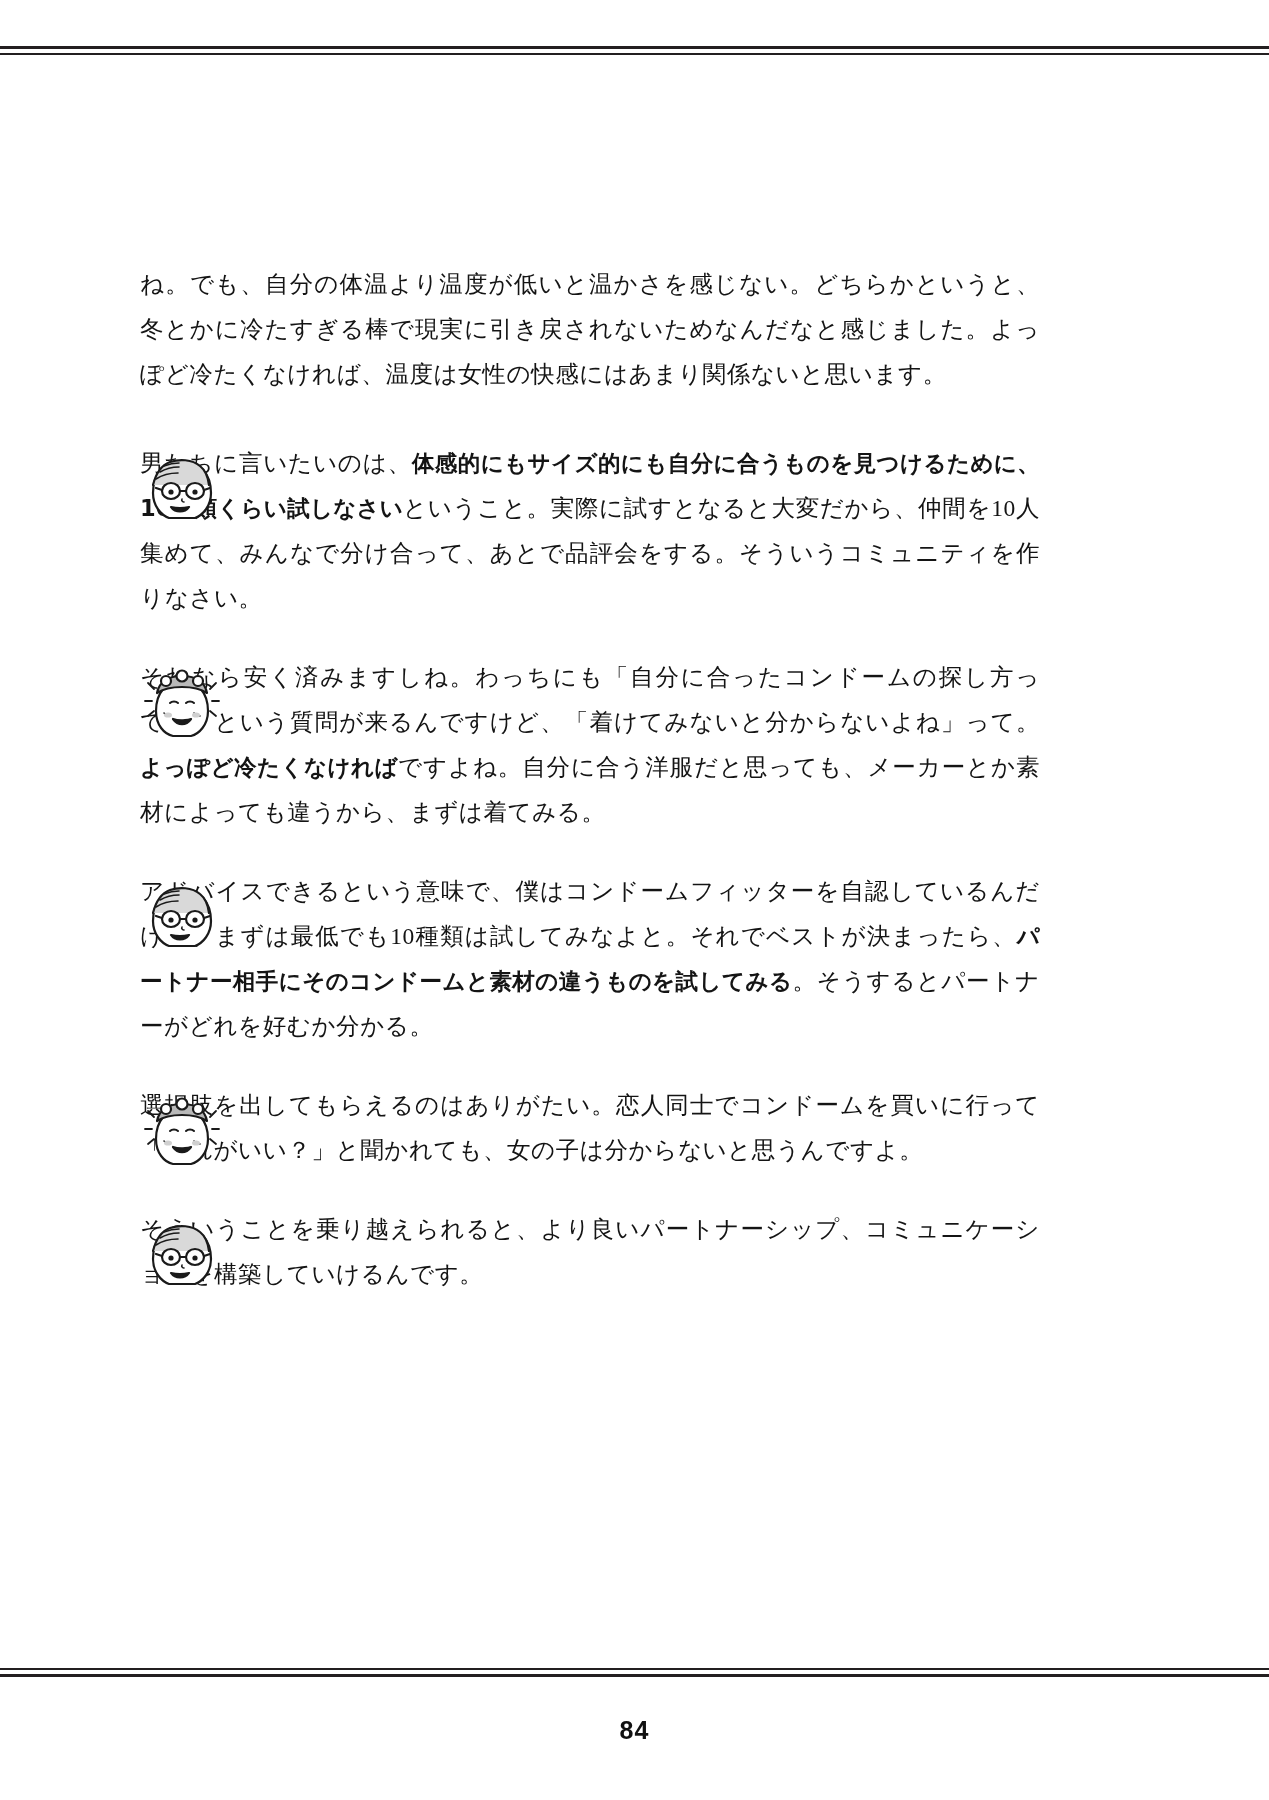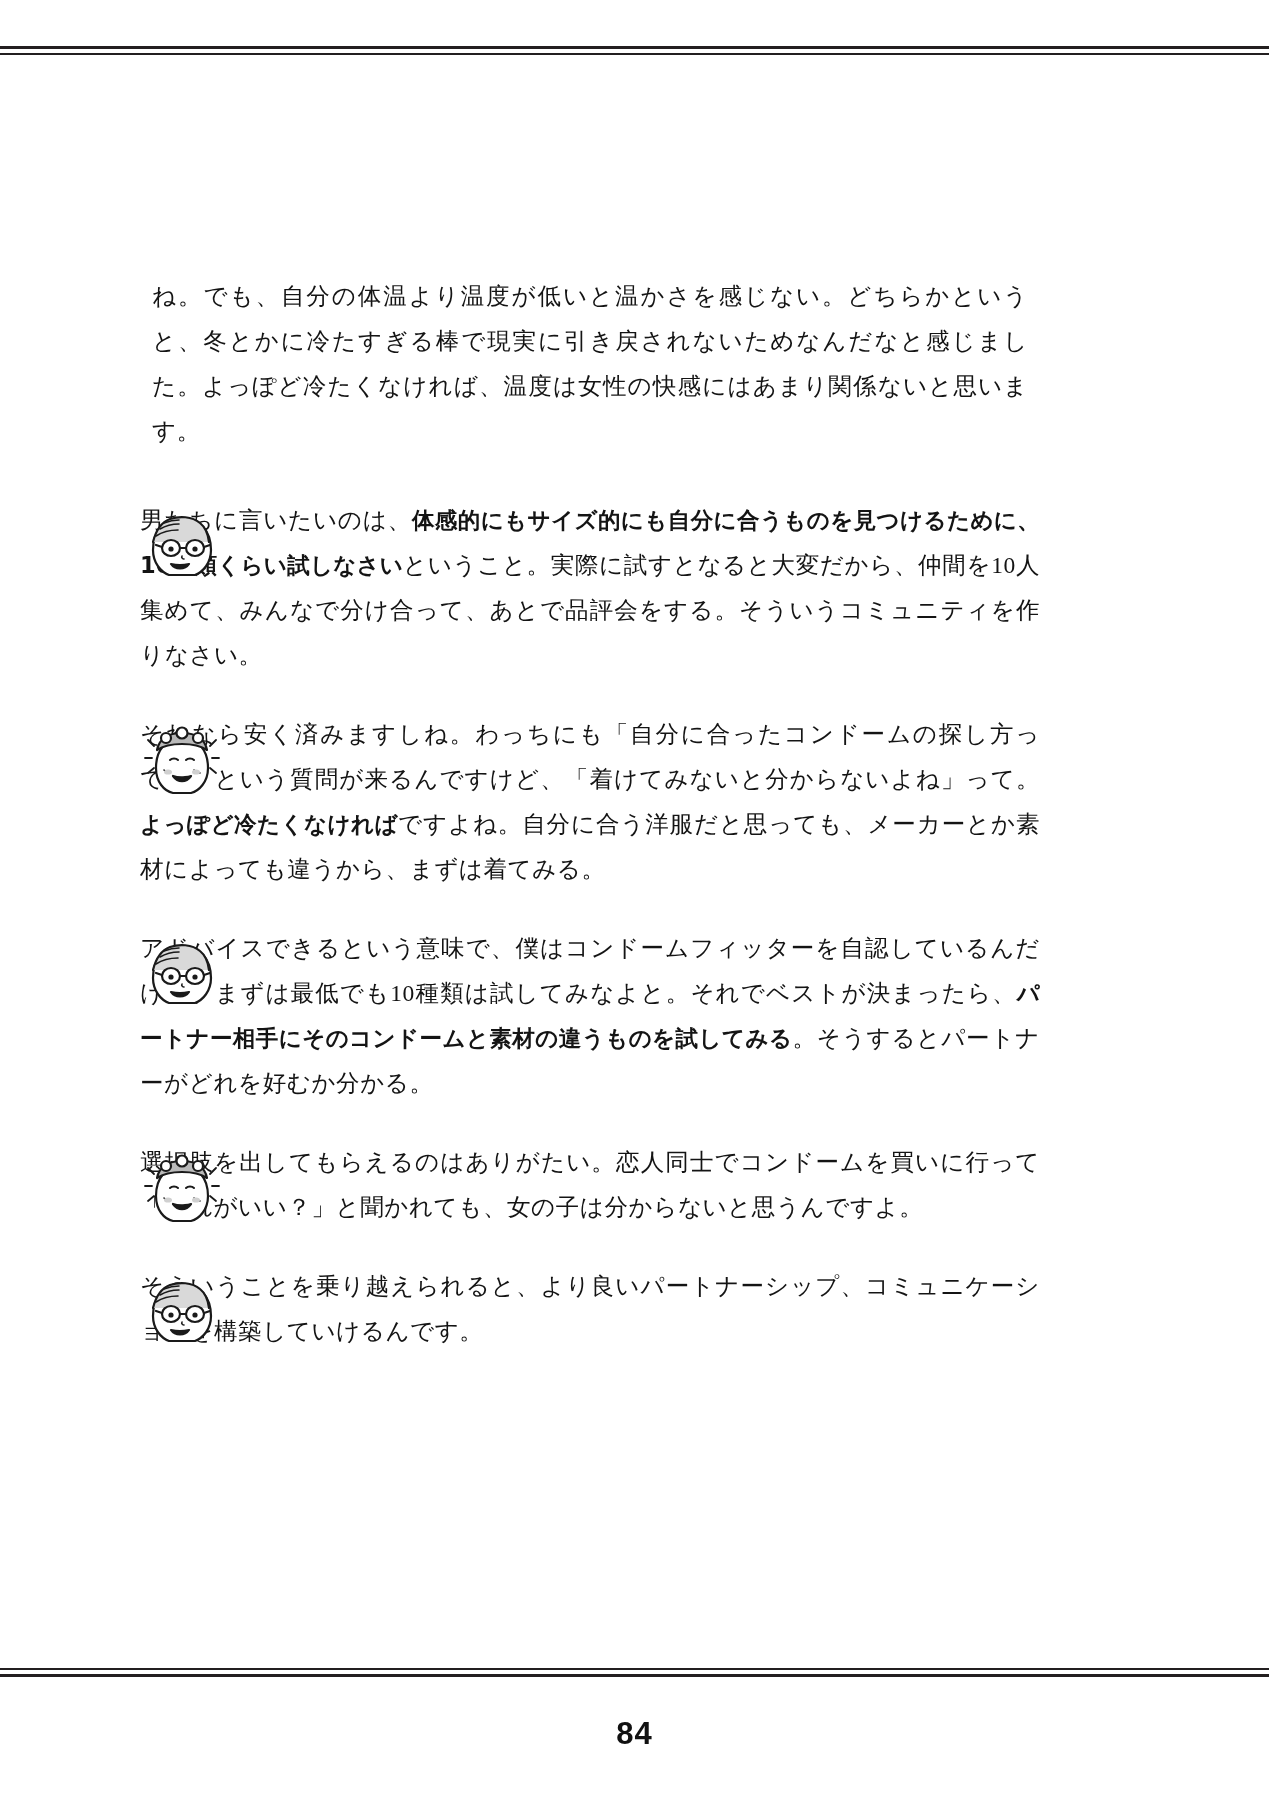--- a/index.html
+++ b/index.html
@@ -63,21 +63,21 @@
   }
 
   .page-number {
     position: absolute;
     left: 0;
     right: 0;
     top: 1716px;
     text-align: center;
     font-family: "Liberation Sans", sans-serif;
     font-weight: bold;
-    font-size: 31px;
+    font-size: 25px;
     letter-spacing: 1px;
     color: #111;
   }
 
   .content {
     position: absolute;
     left: 140px;
     top: 262px;
     width: 900px;
   }
@@ -120,21 +120,21 @@
 
 <div class="page">
 
   <div class="rule-top">
     <div class="thick"></div>
     <div class="thin"></div>
   </div>
 
   <div class="content">
       <div class="block first">
-        <p class="para" style="margin: 12px;"><span>ね。でも、自分の体温より温度が低いと温かさを感じない。どちらかというと、冬とかに冷たすぎる棒で現実に引き戻されないためなんだなと感じました。よっぽど冷たくなければ、温度は女性の快感にはあまり関係ないと思います。</span></p>
+        <p class="para" style="margin: 0px;"><span>ね。でも、自分の体温より温度が低いと温かさを感じない。どちらかというと、冬とかに冷たすぎる棒で現実に引き戻されないためなんだなと感じました。よっぽど冷たくなければ、温度は女性の快感にはあまり関係ないと思います。</span></p>
       </div>
       <div class="block">
         <div class="avatar">
   <svg viewBox="0 0 84 84">
     <g fill="none" stroke="#1a1a1a" stroke-width="2.2" stroke-linecap="round" stroke-linejoin="round">
       <path d="M13 48c0-19 11-32 29-32s29 13 29 32c0 13-8 22-16 25H29C21 70 13 61 13 48z" fill="#ffffff"></path>
       <path d="M13 40c3-12 9-20 17-23 9-3 22-3 30 4 5 4 8 11 9 19" fill="#d9d9d9"></path>
       <path d="M16 34c6-4 14-6 22-6M20 27c5-3 12-5 19-5M24 21c5-2 10-3 15-3" stroke-width="1.6"></path>
       <ellipse cx="31" cy="46" rx="9" ry="8" fill="#ffffff"></ellipse>
       <ellipse cx="55" cy="46" rx="9" ry="8" fill="#ffffff"></ellipse>

